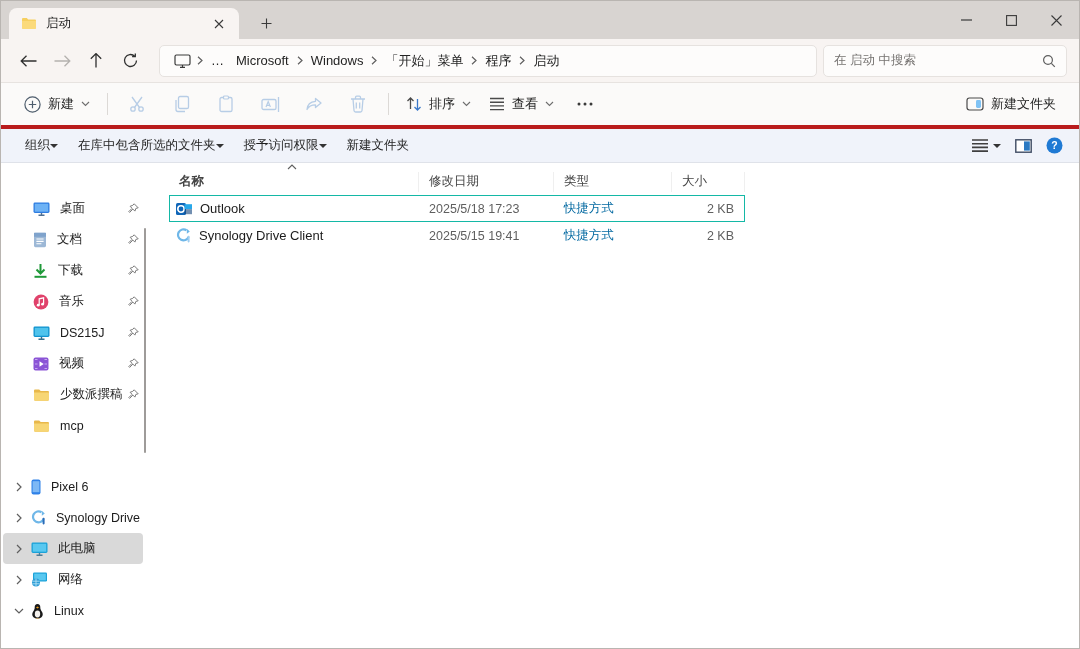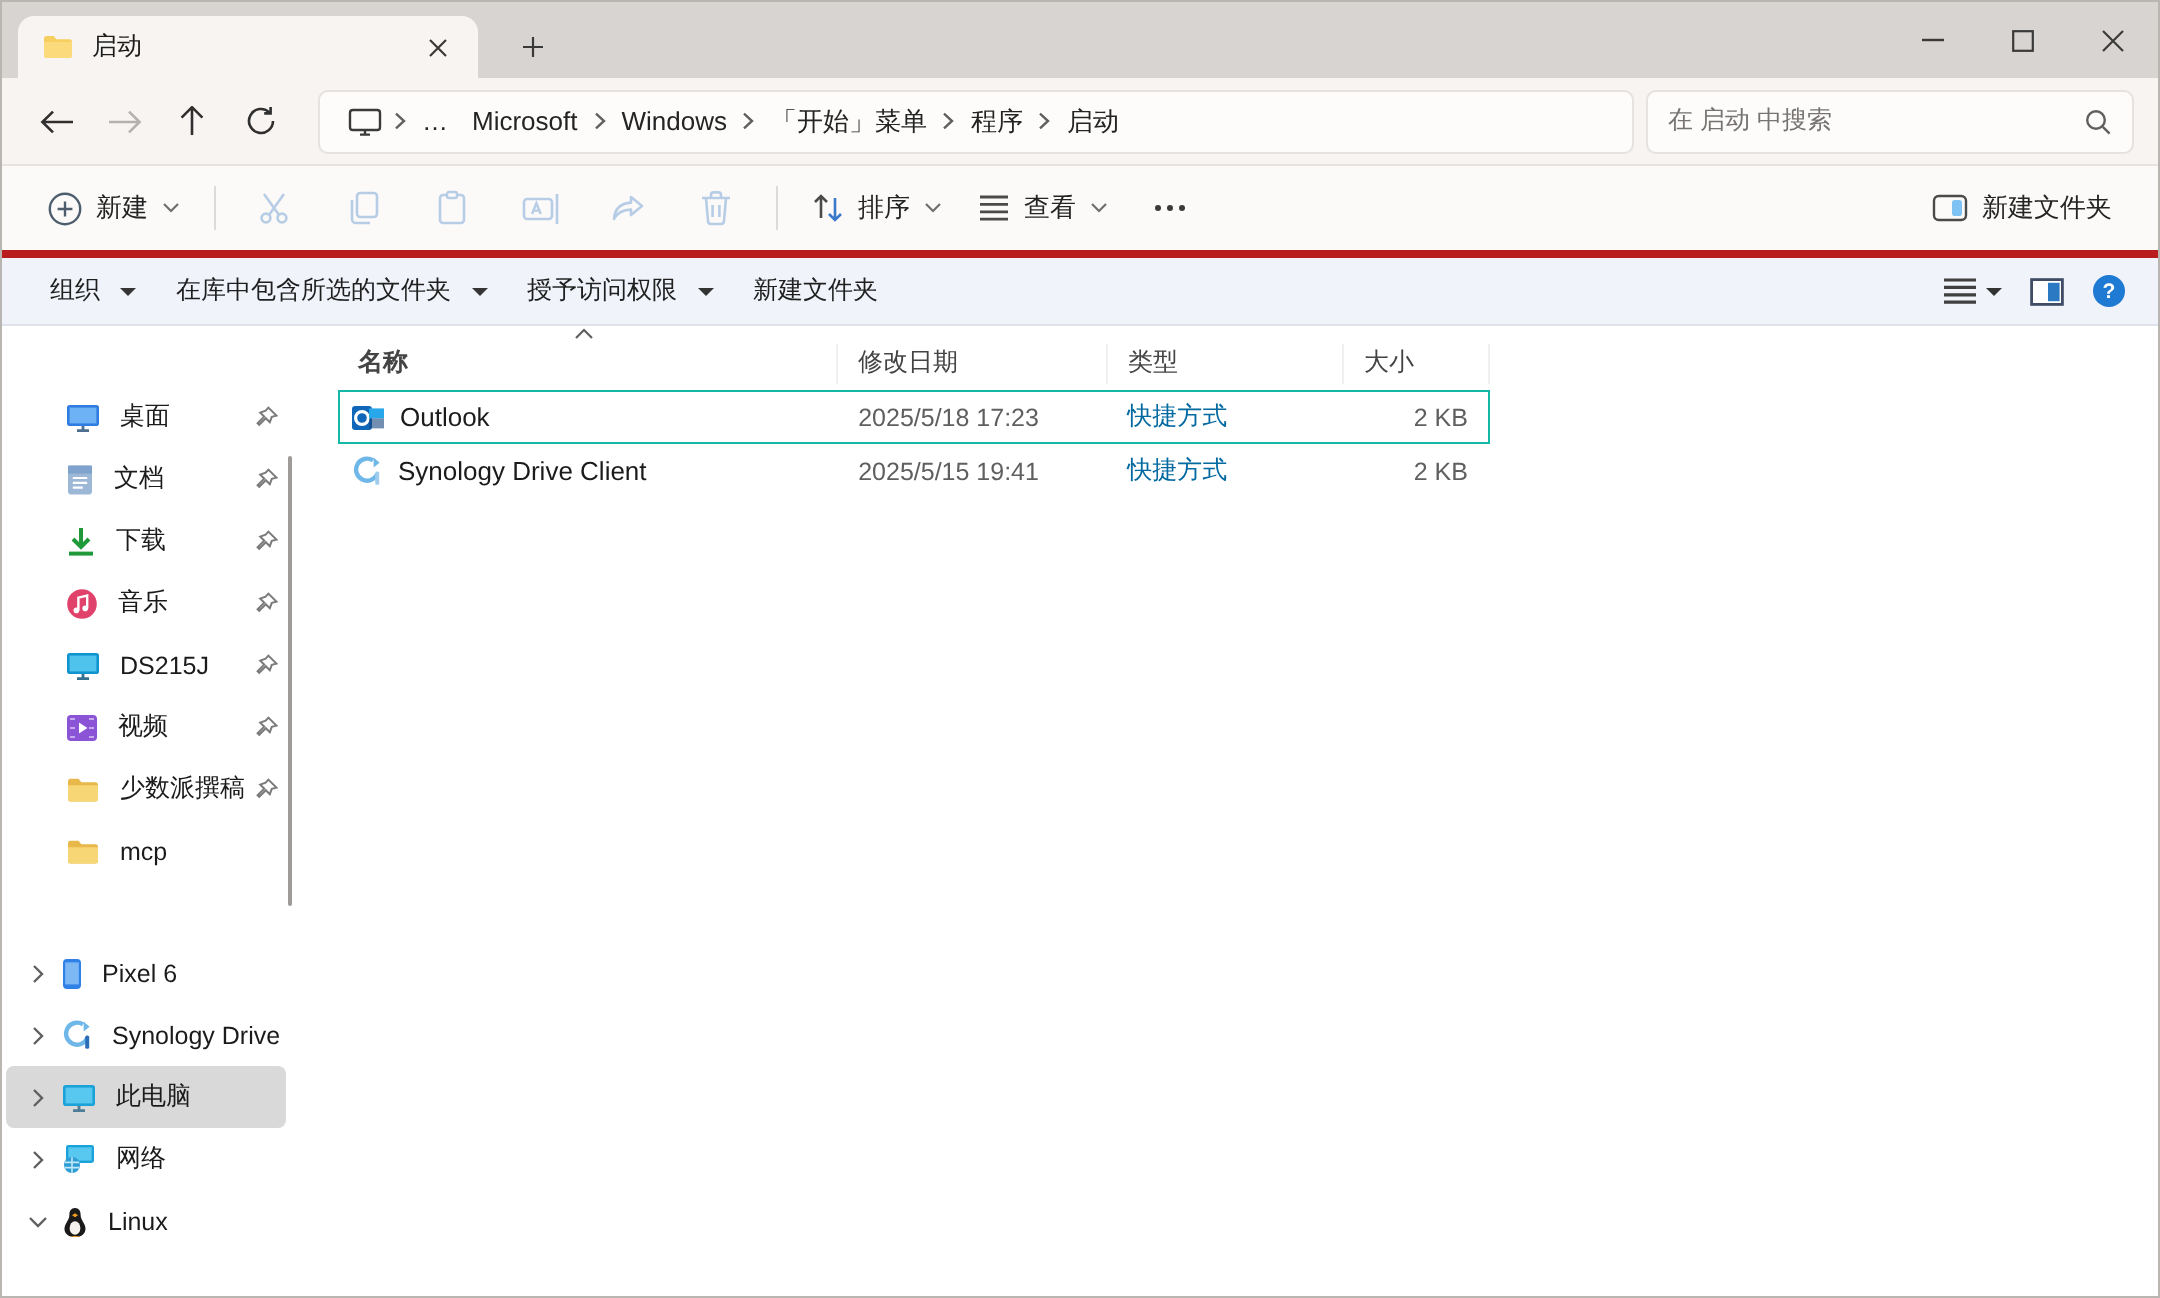--- a/index.html
+++ b/index.html
@@ -29,21 +29,21 @@
   
   .toolbar { height:46px; background:#fbfaf9; display:flex; align-items:center; padding:0 14px; flex:none; border-bottom:4px solid #b91c1c; }
   .tb-btn { display:flex; align-items:center; gap:7px; padding:7px 9px; border-radius:5px; }
   .tb-label { font-size:13px; color:#242424; }
   .tb-sep { width:1px; height:22px; background:#dcd9d6; margin:0 8px; }
   .tb-ico { width:38px; height:34px; display:flex; align-items:center; justify-content:center; border-radius:5px; margin:0 3px; }
   .toolbar-spacer { flex:1; }
 
   
   .commandbar { height:34px; background:#f0f3fa; border-bottom:1px solid #dfe2e9; display:flex; align-items:center; padding:0 10px 0 14px; flex:none; }
-  .cb-item { display:flex; align-items:center; gap:10px; padding:4px 10px; font-size:12.5px; color:#1f1f1f;text-align:center; }
+  .cb-item { display:flex; align-items:center; gap:0; padding:4px 10px; font-size:12.5px; color:#1f1f1f;text-align:center; }
   .cb-caret { width:0; height:0; border-left:4px solid transparent; border-right:4px solid transparent; border-top:4px solid #333; }
   .cb-spacer { flex:1; }
   .cb-right { display:flex; align-items:center; gap:14px; padding-right:6px; }
 
   
   .bodyarea { flex:1; display:flex; overflow:hidden; position:relative; }
   .sidebar { width:150px; flex:none; padding-top:30px; position:relative; }
   .side-item { height:31px; display:flex; align-items:center; padding-left:30px; border-radius:4px; margin:0 8px 0 2px; position:relative; }
   .side-item .lbl { margin-left:10px; flex:1; white-space:nowrap; overflow:hidden; font-size:12.5px; }
   .side-item.selected { background:#d9d9d9; }

